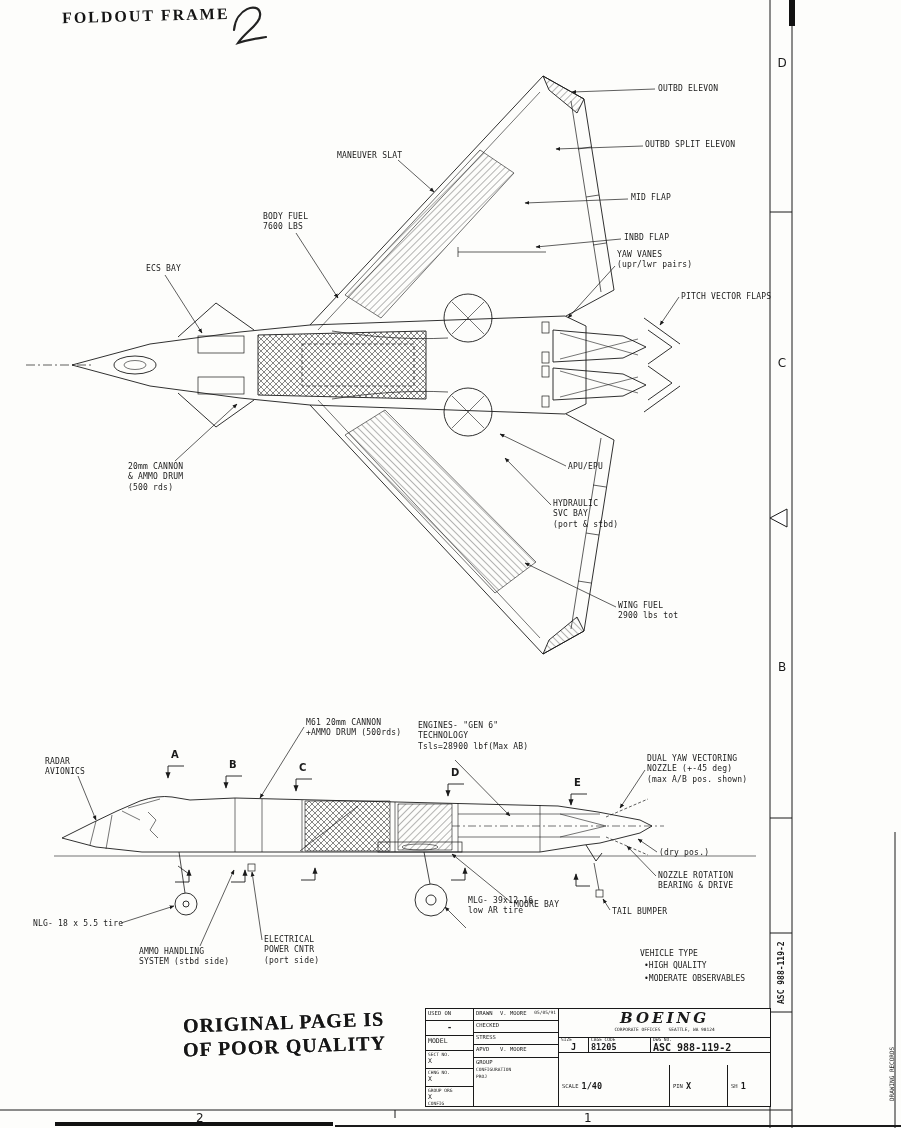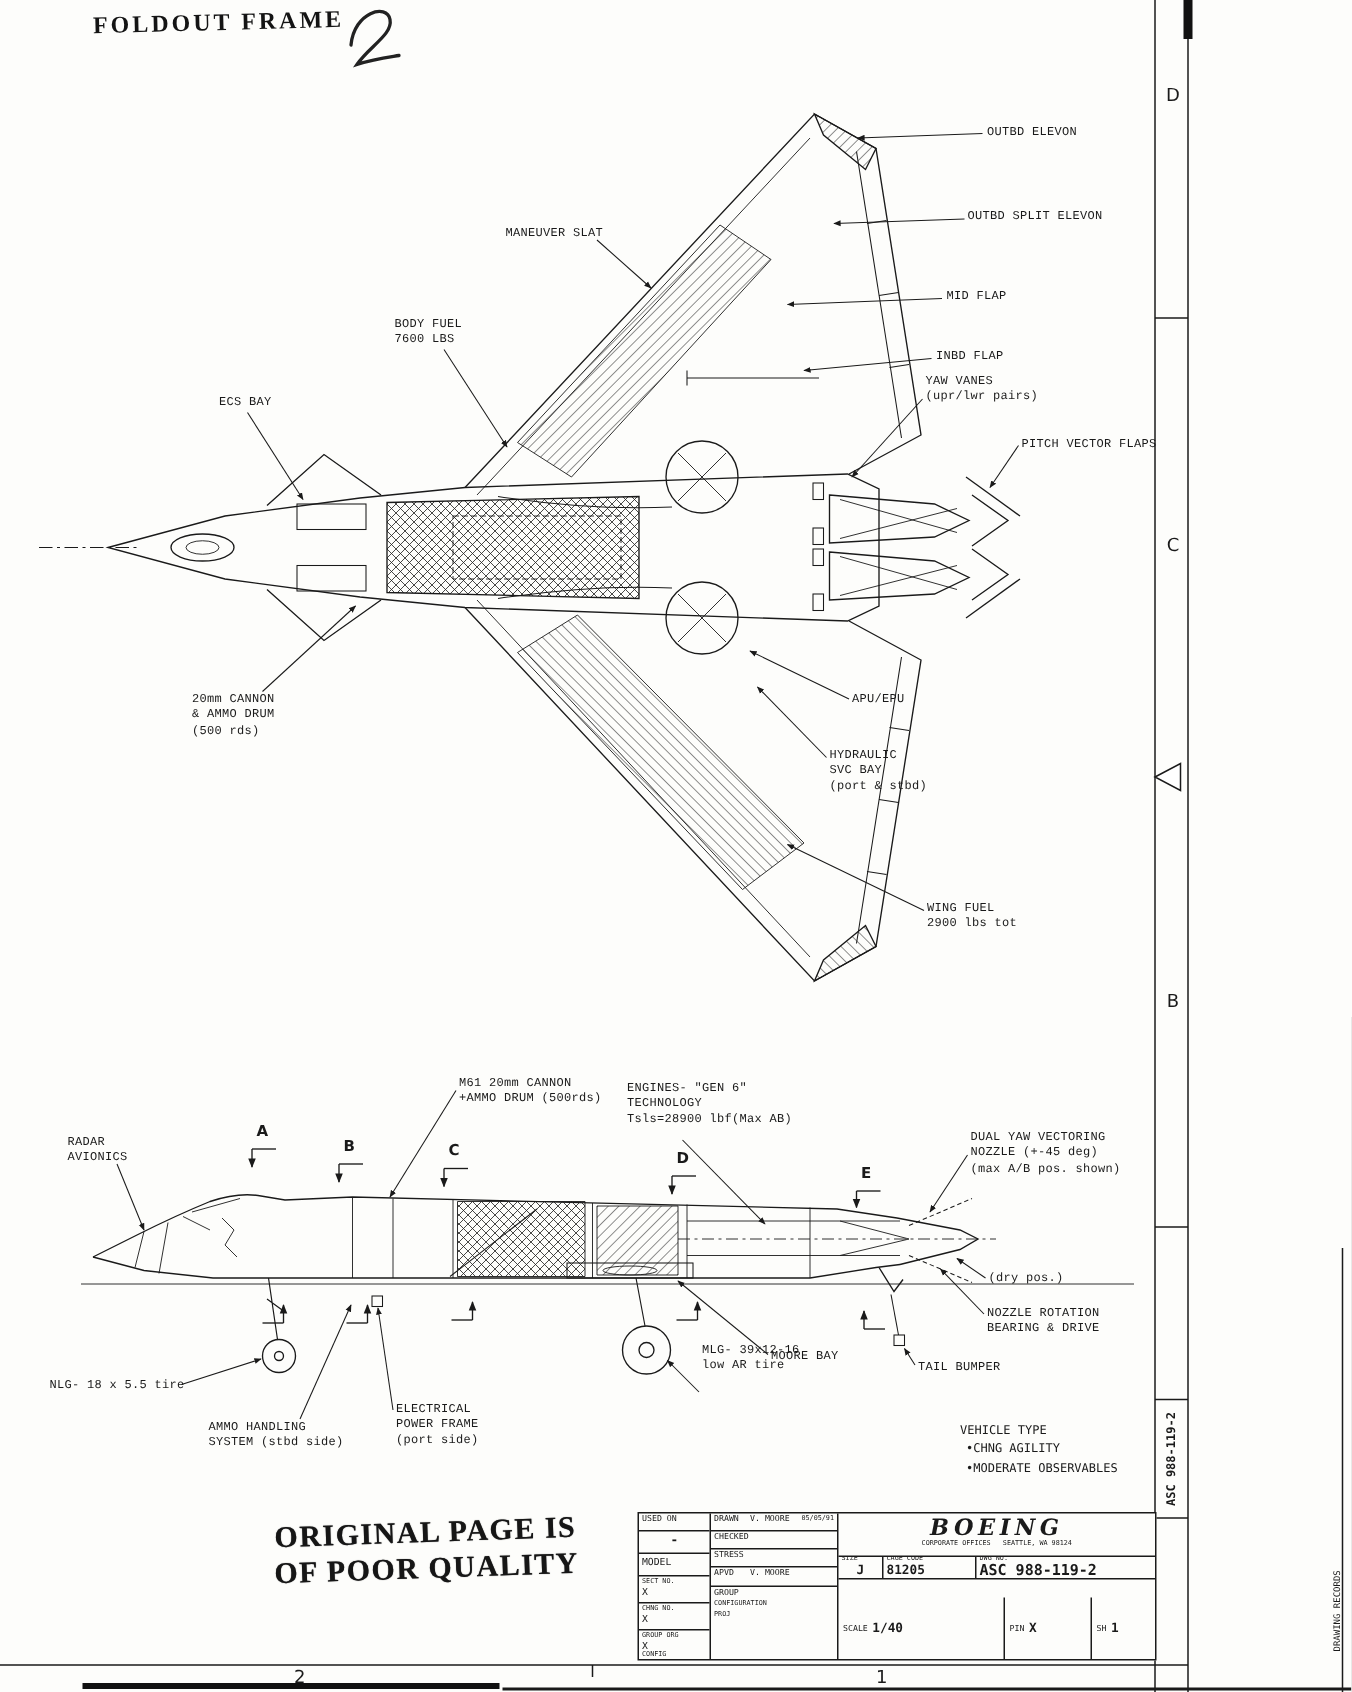--- a/index.html
+++ b/index.html
@@ -1,19 +1,19 @@
 <!DOCTYPE html>
 <html><head>
 <meta charset="utf-8">
 <style>
   html,body{margin:0;padding:0;background:#d8d8d8;}
   #page{position:relative;width:901px;height:1128px;background:#fdfdfb;overflow:hidden;
         font-family:"DejaVu Sans Mono",monospace;color:#1a1a1a;}
   #linework{position:absolute;left:0;top:0;}
-  .lbl{position:absolute;font-size:8px;line-height:1.3;white-space:pre-line;letter-spacing:.2px;font-family:Liberation Mono, monospace;}
+  .lbl{position:absolute;font-size:8px;line-height:1.3;white-space:pre-line;letter-spacing:.2px;}
   .sec{position:absolute;font-size:10px;font-weight:bold;font-family:"DejaVu Sans",sans-serif;}
   .zone{position:absolute;font-size:12px;font-family:"DejaVu Sans",sans-serif;width:16px;text-align:center;}
   .znum{position:absolute;font-size:12px;font-family:"DejaVu Sans",sans-serif;}
   .stamp-foldout{position:absolute;left:62px;top:7px;font-family:"Liberation Serif",serif;
      font-weight:bold;font-size:16px;letter-spacing:2px;transform:rotate(-1.5deg);color:#141414;}
   .stamp-poor{position:absolute;left:146px;top:1010px;width:276px;text-align:center;
      font-family:"Liberation Serif",serif;font-weight:bold;font-size:20px;line-height:1.2;
      letter-spacing:1px;transform:rotate(-2deg);white-space:pre-line;color:#161616;
      text-shadow:0 0 .6px #444;}
   .vrt{position:absolute;writing-mode:vertical-rl;transform:rotate(180deg);
@@ -273,32 +273,32 @@
 <div class="lbl" style="left:658px;top:871px">NOZZLE ROTATION
 BEARING &amp; DRIVE</div>
 <div class="lbl" style="left:612px;top:907px">TAIL BUMPER</div>
 <div class="lbl" style="left:514px;top:900px">MOORE BAY</div>
 <div class="lbl" style="left:468px;top:896px">MLG- 39x12-16
 low AR tire</div>
 <div class="lbl" style="left:33px;top:919px">NLG- 18 x 5.5 tire</div>
 <div class="lbl" style="left:139px;top:947px">AMMO HANDLING
 SYSTEM (stbd side)</div>
 <div class="lbl" style="left:264px;top:935px">ELECTRICAL
-POWER FRAME
+POWER CNTR
 (port side)</div>
 
 <div class="sec" style="left:171px;top:749px">A</div>
 <div class="sec" style="left:229px;top:759px">B</div>
 <div class="sec" style="left:299px;top:762px">C</div>
 <div class="sec" style="left:451px;top:767px">D</div>
 <div class="sec" style="left:574px;top:777px">E</div>
 
 <div class="vtype">
   <div>VEHICLE TYPE</div>
-  <div class="it">•CHNG AGILITY</div>
+  <div class="it">•HIGH QUALITY</div>
   <div class="it">•MODERATE OBSERVABLES</div>
 </div>
 
 <div id="tblock">
   <div class="tb-left">
     <div class="tb-colA">
       <div style="height:12px">
             <span class="t5">USED ON</span>
           </div>
       <div style="height:15px;align-items:center">

